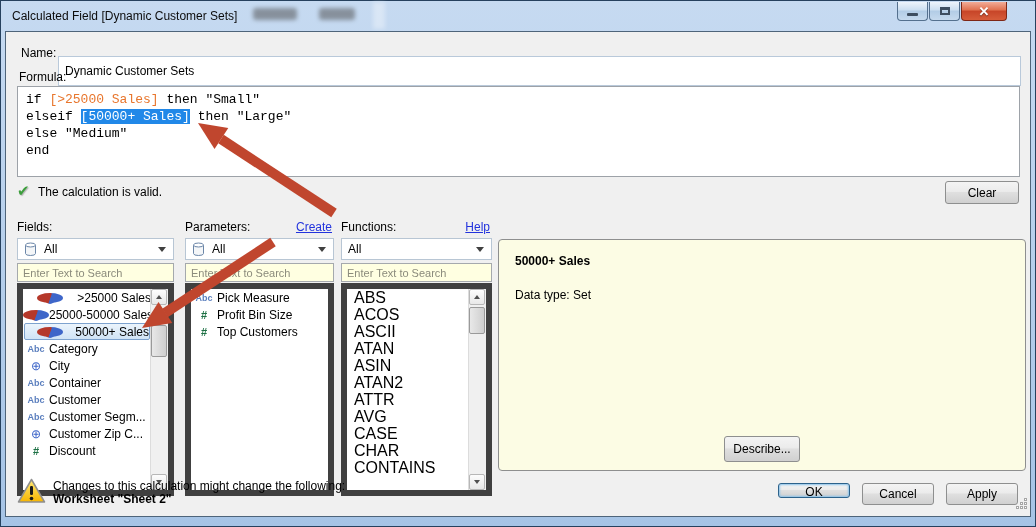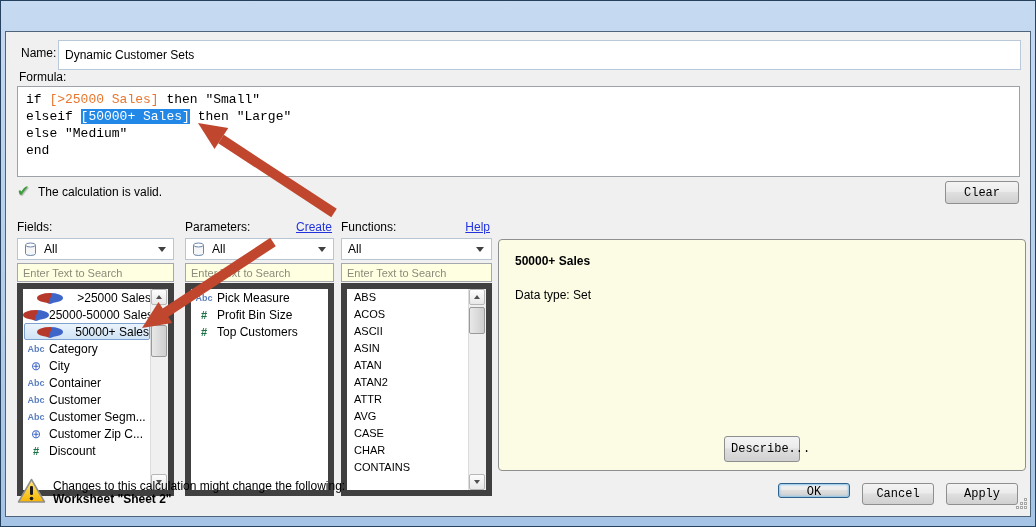--- a/index.html
+++ b/index.html
@@ -16,29 +16,29 @@
   .wbtn{height:19px;border:1px solid #54708E;border-top:none;border-radius:0 0 4px 4px;box-sizing:border-box;display:flex;align-items:center;justify-content:center;margin-left:1px;cursor:default;}
   .wbtn.min,.wbtn.max{width:31px;background:linear-gradient(#EDF4FB,#CBDEF0 45%,#B2CCE6 50%,#C6DAEE);}
   .wbtn.close{width:46px;background:linear-gradient(#F2AC97,#E0704E 45%,#C74528 50%,#D65C3A);border-color:#7E2716;}
   .glyph-min{width:11px;height:3px;background:#3E4E60;border-radius:1px;margin-top:6px;}
   .glyph-max{width:10px;height:8px;border:2px solid #3E4E60;border-top-width:3px;box-sizing:border-box;background:transparent;}
   .glyph-close{color:#fff;font-size:13px;font-weight:bold;text-shadow:0 1px 1px rgba(0,0,0,.45);line-height:1;}
   
   .client{position:absolute;left:4px;right:4px;top:30px;bottom:9px;background:#F0F0F0;border:1px solid #4E647A;box-sizing:border-box;}
   .lbl{position:absolute;font-size:12px;color:#000;white-space:nowrap;}
   
-  .name-input{position:absolute;left:52px;top:8px;width:963px;height:22px;box-sizing:border-box;border:1px solid #B9C9DA;background:#fff;font-size:12px;font-family:"Liberation Sans",sans-serif;padding:14px 6px;color:#000;}
+  .name-input{position:absolute;left:52px;top:24px;width:963px;height:22px;box-sizing:border-box;border:1px solid #B9C9DA;background:#fff;font-size:12px;font-family:"Liberation Sans",sans-serif;padding:14px 6px;color:#000;}
   
   .formula-box{position:absolute;left:11px;top:54px;width:1003px;height:91px;background:#fff;border:1px solid #9DA2A8;box-sizing:border-box;overflow:hidden;}
   .formula-code{margin:4px 0 0 8px;font-family:"Liberation Mono","DejaVu Sans Mono",monospace;font-size:13px;line-height:17px;color:#000;white-space:pre;}
   .seg-field{color:#E8762D;}
   .seg-selected{background:#2188E8;color:#fff;}
   .valid-check{position:absolute;left:11px;top:150px;font-size:15px;color:#3C9E3C;text-shadow:1px 1px 1px rgba(90,90,90,.4);}
   .valid-text{left:32px;top:153px;}
-  .btn{background:linear-gradient(#F4F4F4,#EBEBEB 45%,#DFDFDF 50%,#D0D0D0);border:1px solid #8E8F8F;border-radius:3px;font-size:12px;font-family:Liberation Mono, monospace;color:#000;box-sizing:border-box;text-align:center;cursor:default;}
+  .btn{background:linear-gradient(#F4F4F4,#EBEBEB 45%,#DFDFDF 50%,#D0D0D0);border:1px solid #8E8F8F;border-radius:3px;font-size:12px;font-family:Liberation Sans, sans-serif;color:#000;box-sizing:border-box;text-align:center;cursor:default;}
   .clear-btn{position:absolute;left:939px;top:149px;width:74px;height:23px;}
   
   .col{position:absolute;top:188px;}
   .col-fields{left:11px;width:157px;}
   .col-params{left:179px;width:149px;}
   .col-funcs{left:335px;width:151px;}
   .col-head{position:relative;height:17px;font-size:12px;text-align:center;}
   .col-head .cap{position:absolute;left:0;top:0;}
   .col-head .lnk{position:absolute;right:2px;top:0;color:#2233DD;text-decoration:underline;cursor:pointer;}
   .combo{position:absolute;top:18px;left:0;right:0;height:22px;background:#fff;border:1px solid #B8C6D4;box-sizing:border-box;display:flex;align-items:center;padding-left:6px;font-size:12px;cursor:default;}
@@ -46,21 +46,21 @@
   .combo .drop{position:absolute;right:7px;top:8px;width:0;height:0;border-left:4px solid transparent;border-right:4px solid transparent;border-top:5px solid #404040;}
   .search{position:absolute;top:43px;left:0;right:0;height:19px;box-sizing:border-box;border:1px solid #A5A9AD;background:#FFFFE1;font-size:11px;font-family:"Liberation Sans",sans-serif;padding:1px 5px;width:100%;color:#444;}
   .search::placeholder{color:#8B8B7C;opacity:1;}
   .listbox{position:absolute;top:63px;left:0;right:0;height:213px;background:#fff;border:6px solid #404040;box-sizing:border-box;overflow:hidden;}
   .list-inner{position:absolute;inset:0;}
   .has-scroll .list-inner{right:17px;}
   .list-row{display:flex;align-items:center;height:17px;font-size:12px;color:#000;box-sizing:border-box;}
   .list-row .fi{width:26px;text-align:center;flex:0 0 26px;}
   .list-row .row-label{white-space:nowrap;overflow:hidden;}
   .list-row.selected{margin:0 1px;border:1px solid #7DA2CE;border-radius:2px;background:linear-gradient(#EBF4FC,#D0E3F5);}
-  .plain-row{height:17px;line-height:17px;font-size:11px;padding-left:7px;white-space:nowrap;}
+  .plain-row{height:17px;line-height:17px;font-size:16px;padding-left:7px;white-space:nowrap;}
   .icon-set-icon{display:inline-block;width:10px;height:10px;border-radius:50%;background:linear-gradient(110deg,#B5382A 47%,#3E66C9 53%);margin:0 auto;}
   .icon-abc{color:#5B7FBE;font-size:9px;font-weight:bold;}
   .icon-globe{color:#3E66C9;font-size:12px;line-height:10px;}
   .icon-num{color:#1E7145;font-size:11px;font-weight:bold;}
   .icon-calc{color:#5B7FBE;font-size:8px;font-weight:bold;letter-spacing:0;}
   
   .sbar{position:absolute;top:0;right:0;bottom:0;width:17px;background:#F0F0F0;border-left:1px solid #DCDCDC;}
   .sarrow{position:absolute;left:0;width:16px;height:16px;background:linear-gradient(#FDFDFD,#E8E8E8);border:1px solid #B7B7B7;box-sizing:border-box;border-radius:2px;display:flex;align-items:center;justify-content:center;}
   .sarrow.up{top:0;}
   .sarrow.down{bottom:0;}
@@ -83,20 +83,37 @@
   
   .arrows{position:absolute;inset:0;pointer-events:none;z-index:50;}
   .arrows .stroke{stroke:#C0462E;stroke-width:10;fill:none;}
   .arrows .head{fill:#C0462E;}
 </style>
 </head>
 <body>
 
 <div class="window">
 
+  <div class="titlebar">
+    <div class="blob blob1"></div>
+    <div class="blob blob2"></div>
+    <div class="glassline"></div>
+    <div class="title-text">Calculated Field [Dynamic Customer Sets]</div>
+    <div class="winbtns">
+      <div class="wbtn min">
+          <div class="glyph-min"></div>
+        </div>
+      <div class="wbtn max">
+          <div class="glyph-max"></div>
+        </div>
+      <div class="wbtn close">
+          <span class="glyph-close">✕</span>
+        </div>
+    </div>
+  </div>
 
   <div class="client">
 
     <div class="lbl" style="left:15px;top:14px;">Name:</div>
     <input class="name-input" value="Dynamic Customer Sets" style="">
 
     <div class="lbl" style="left:13px;top:38px;">Formula:</div>
     <div class="formula-box">
       <div class="formula-code"><div><span class="seg-plain">if </span><span class="seg-field">[&gt;25000 Sales]</span><span class="seg-plain"> then "Small"</span></div><div><span class="seg-plain">elseif </span><span class="seg-selected">[50000+ Sales]</span><span class="seg-plain"> then "Large"</span></div><div><span class="seg-plain">else "Medium"</span></div><div><span class="seg-plain">end</span></div></div>
     </div>
@@ -217,22 +234,22 @@
       <div class="combo">
         <span>All</span>
         <span class="drop"></span>
       </div>
       <input class="search" placeholder="Enter Text to Search" style="">
       <div class="listbox has-scroll">
         <div class="list-inner" id="funcs-list">
             <div class="plain-row">ABS</div>
             <div class="plain-row">ACOS</div>
             <div class="plain-row">ASCII</div>
+            <div class="plain-row">ATAN</div>
             <div class="plain-row">ASIN</div>
-            <div class="plain-row">ATAN</div>
             <div class="plain-row">ATAN2</div>
             <div class="plain-row">ATTR</div>
             <div class="plain-row">AVG</div>
             <div class="plain-row">CASE</div>
             <div class="plain-row">CHAR</div>
             <div class="plain-row">CONTAINS</div>
           </div>
         <div class="sbar">
           <div class="sarrow up">
               <div class="tri-up"></div>

